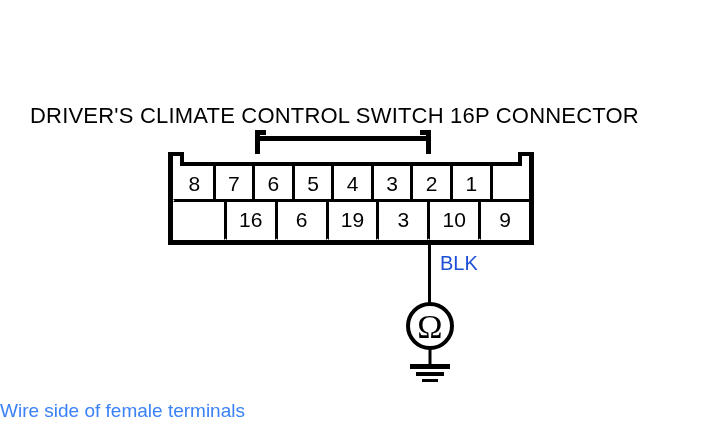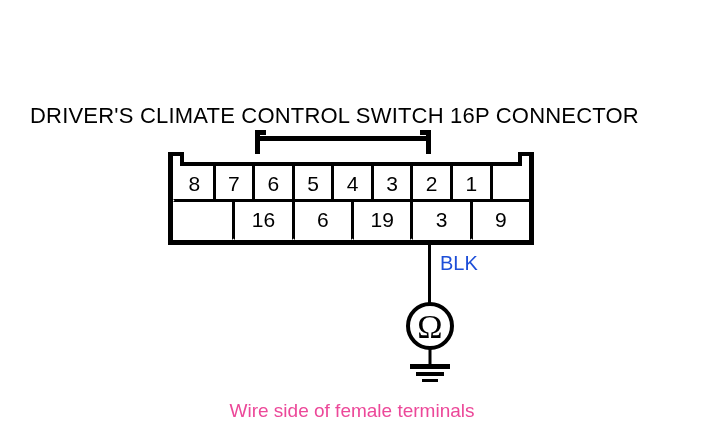--- a/index.html
+++ b/index.html
@@ -29,23 +29,23 @@
     color: #000000;
     margin-top: 47px;
   }
 
   
   .caption {
     position: absolute;
     left: 0;
     top: 400px;
     width: 704px;
-    text-align: center;
+    text-align: left;
     font-size: 19px;
-    color: #ec4899;
+    color: #3b82f6;
   }
 
   
   .connector {
     position: absolute;
     left: 168px;
     top: 152px;
     width: 366px;
     height: 93px;
   }
@@ -257,20 +257,21 @@
           <div class="cell">2</div>
           <div class="cell">1</div>
           <div class="cell blank"></div>
         </div>
       <div class="row row-bottom" id="row-bottom">
           <div class="cell blank"></div>
           <div class="cell">16</div>
           <div class="cell">6</div>
           <div class="cell">19</div>
           <div class="cell">3</div>
+          <div class="cell">10</div>
           <div class="cell">9</div>
         </div>
     </div>
   </div>
 
   <div class="wire"></div>
   <div class="wire-label">BLK</div>
 
   <div class="ground-symbol">
     <svg width="56" height="82" viewBox="0 0 56 82" aria-hidden="true">

